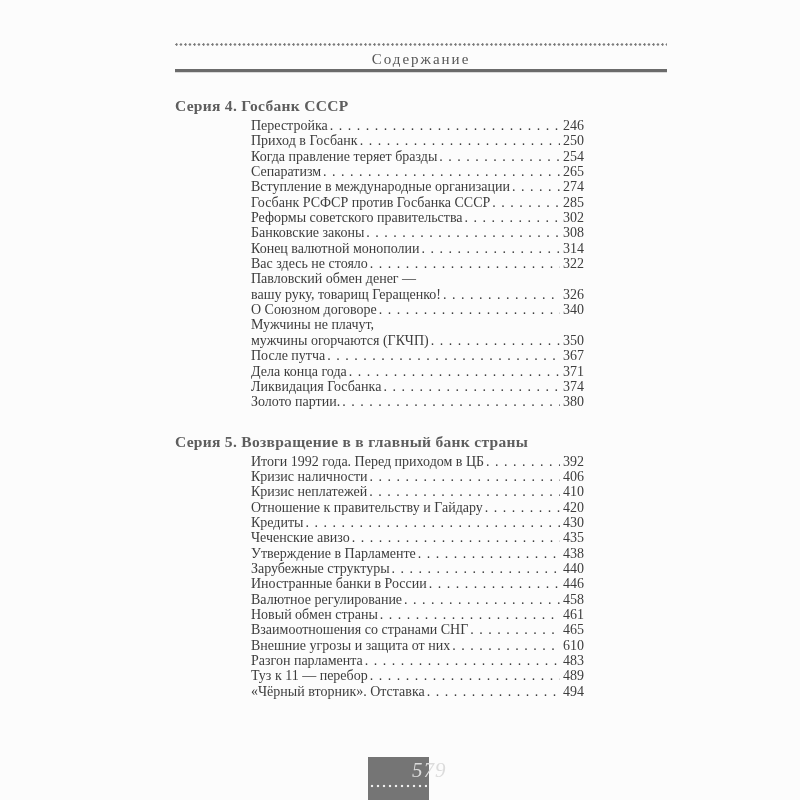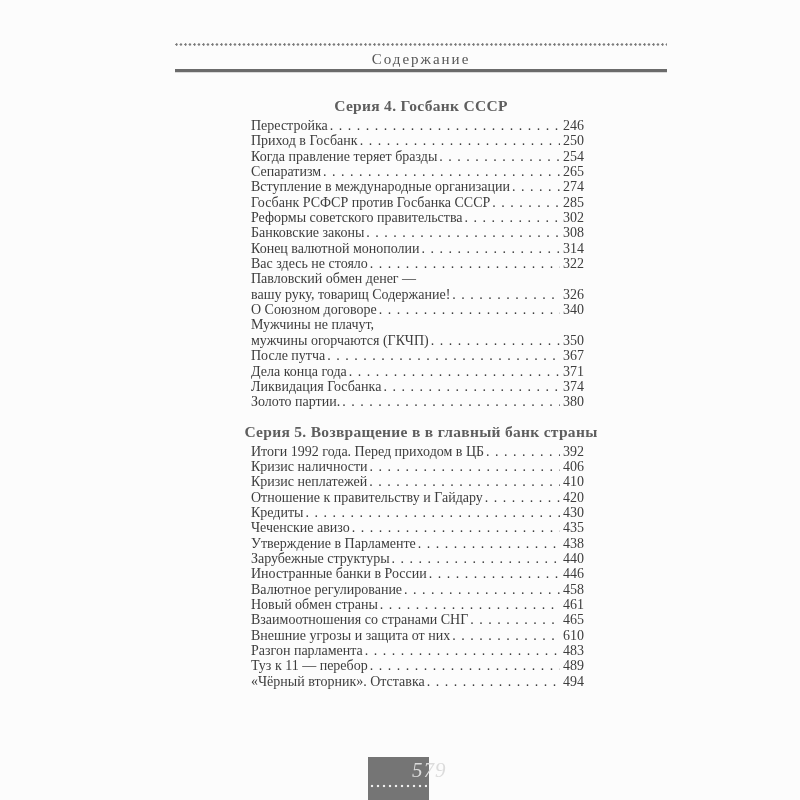--- a/index.html
+++ b/index.html
@@ -44,24 +44,23 @@
     border-bottom: 1px solid #d9d9d9;
   }
   
   .toc-section .section-title {
     margin: 23px 0 0 0;
     font-size: 15.5px;
     line-height: 20px;
     font-weight: 700;
     color: var(--heading, #5e5e5e);
     letter-spacing: 0.3px;
-    text-align: center;
   }
   .toc-section + .toc-section .section-title {
-    margin-top: 12px;
+    margin-top: 22px;
   }
   .entries {
     margin-left: 76px;
     margin-top: 2px;
     width: 333px;
     color: var(--text, #3d3d3d);
     font-size: 14px;
   }
   .entry-line {
     display: flex;
@@ -197,21 +196,21 @@
                 <span class="entry-text">Вас здесь не стояло</span>
                 <span class="leader"></span>
                 <span class="entry-page">322</span>
               </div>
             </div>
             <div class="entry">
               <div class="entry-line">
                 <span class="entry-text">Павловский обмен денег —</span>
               </div>
               <div class="entry-line">
-                <span class="entry-text">вашу руку, товарищ Содержание!</span>
+                <span class="entry-text">вашу руку, товарищ Геращенко!</span>
                 <span class="leader"></span>
                 <span class="entry-page">326</span>
               </div>
             </div>
             <div class="entry">
               <div class="entry-line">
                 <span class="entry-text">О Союзном договоре</span>
                 <span class="leader"></span>
                 <span class="entry-page">340</span>
               </div>

